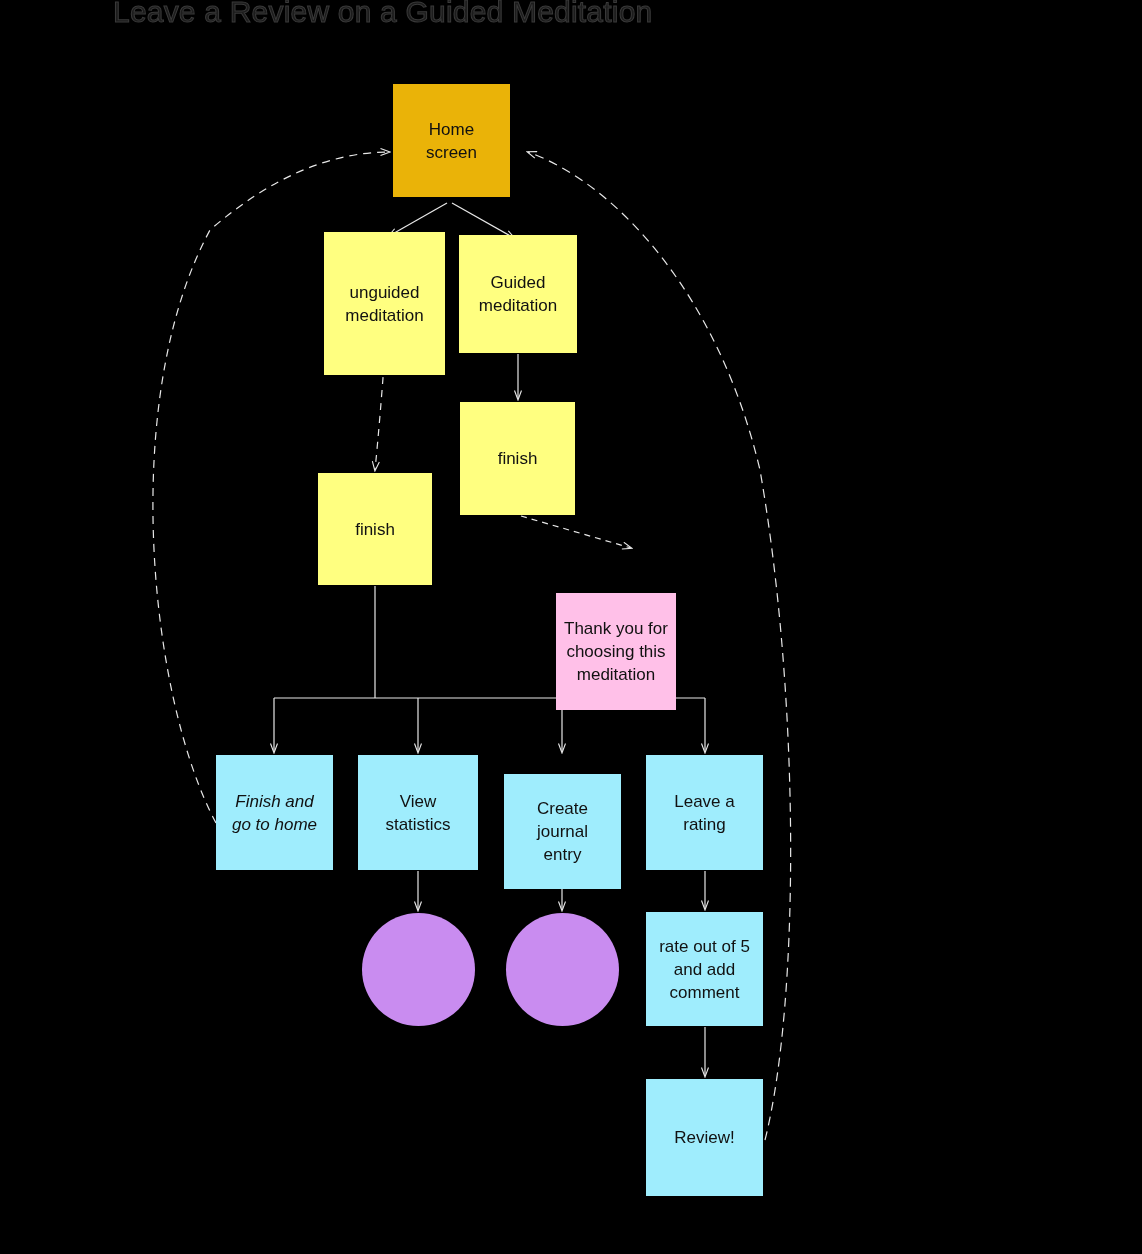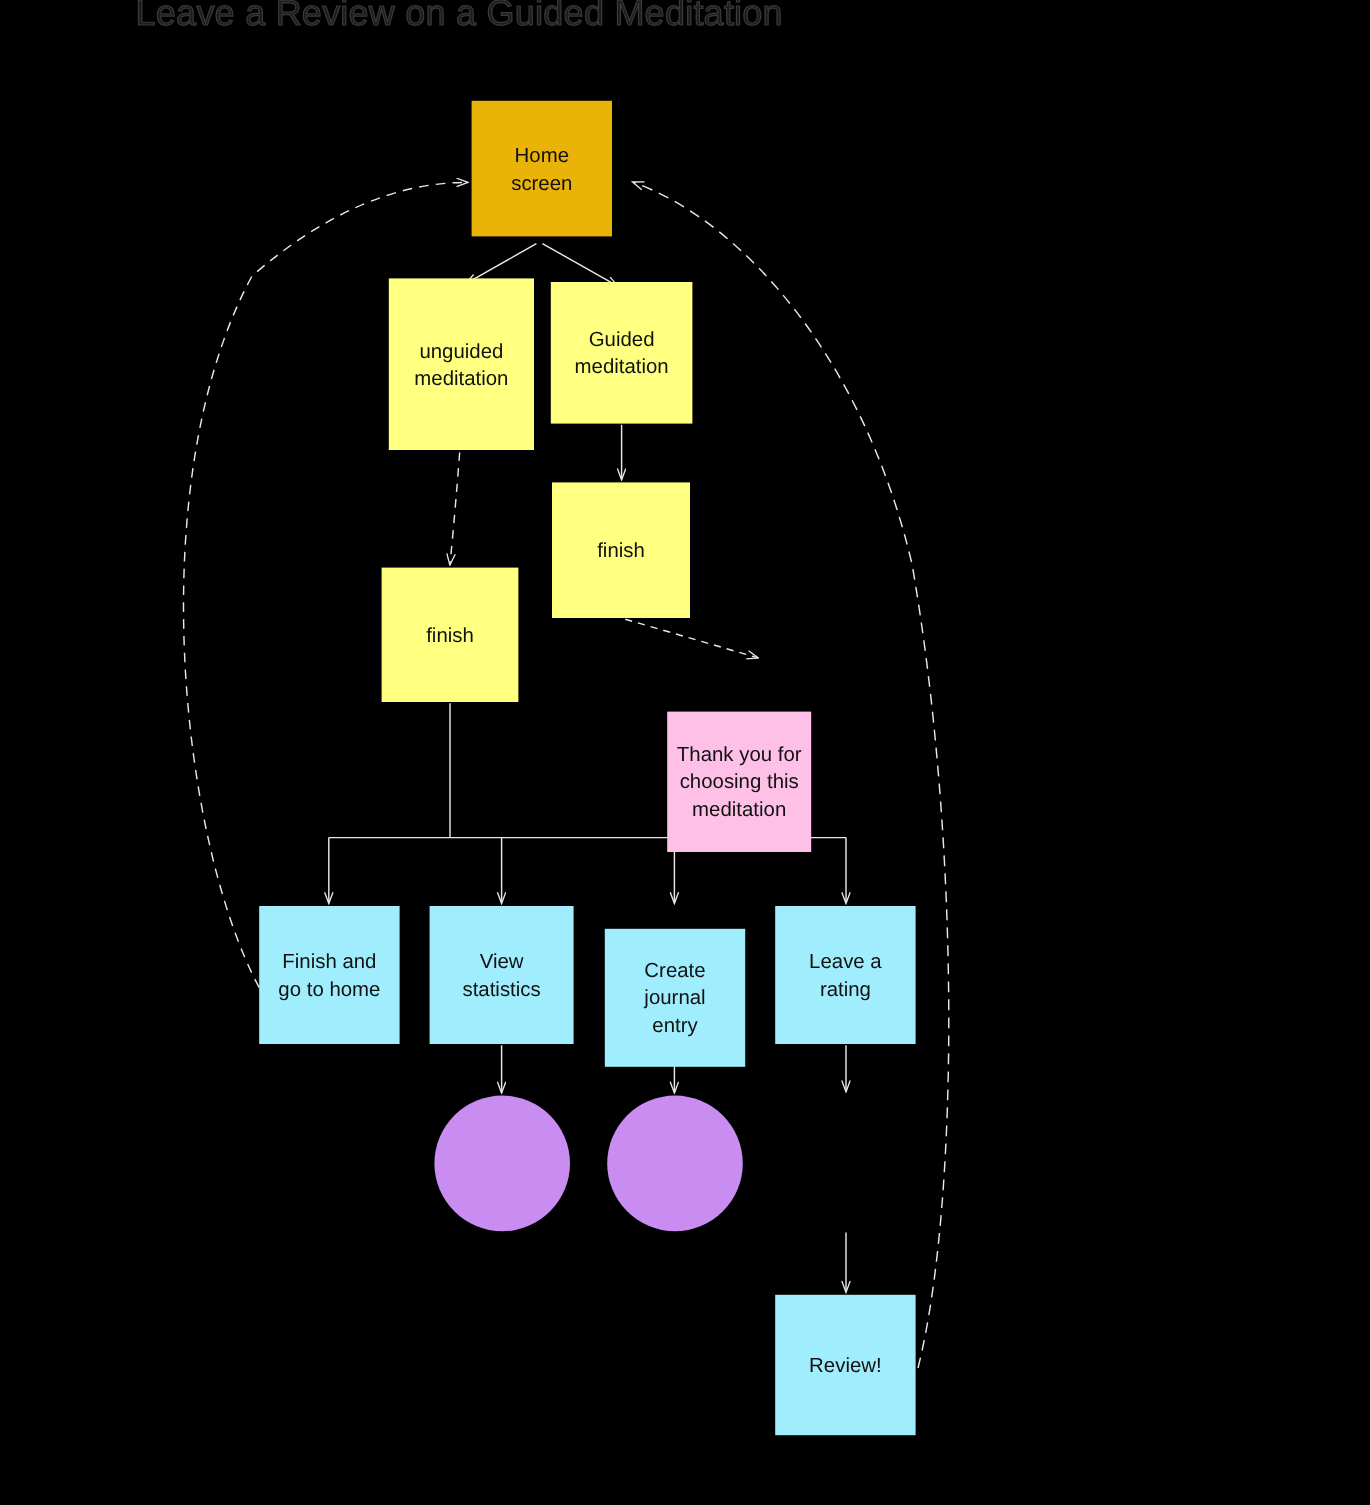--- a/index.html
+++ b/index.html
@@ -95,21 +95,21 @@
   </div>
 
   <div class="node yellow" style="left: 460px; top: 402px; width: 115px; height: 113px; background: rgb(255, 255, 128);">
     <span>finish</span>
   </div>
 
   <div class="node pink" style="left: 556px; top: 549px; width: 120px; height: 117px; background: rgb(255, 192, 232); margin-top: 44px;">
     <span>Thank you for<br>choosing this<br>meditation</span>
   </div>
 
-  <div class="node blue" style="left: 216px; top: 755px; width: 117px; height: 115px; background: rgb(159, 237, 253);">
+  <div class="node blue" style="left: 216px; top: 755px; width: 117px; height: 115px; background: rgb(159, 237, 253); font-style: italic;">
     <span>Finish and<br>go to home</span>
   </div>
 
   <div class="node blue" style="left: 358px; top: 755px; width: 120px; height: 115px; background: rgb(159, 237, 253); align-items: center;">
     <span>View<br>statistics</span>
   </div>
 
   <div class="node blue" style="left: 504px; top: 755px; width: 117px; height: 115px; background: rgb(159, 237, 253); margin-top: 19px;">
     <span>Create<br>journal<br>entry</span>
   </div>
@@ -119,18 +119,21 @@
   </div>
 
   <div class="node circle" style="left: 362px; top: 913px; width: 113px; height: 113px; background: rgb(201, 140, 240);">
     <span></span>
   </div>
 
   <div class="node circle" style="left: 506px; top: 913px; width: 113px; height: 113px; background: rgb(201, 140, 240);">
     <span></span>
   </div>
 
+  <div class="node blue" style="left: 646px; top: 912px; width: 117px; height: 114px; background: rgb(159, 237, 253);">
+    <span>rate out of 5<br>and add<br>comment</span>
+  </div>
 
   <div class="node blue" style="left: 646px; top: 1079px; width: 117px; height: 117px; background: rgb(159, 237, 253);">
     <span>Review!</span>
   </div>
 
 </div>
 
 </body></html>

